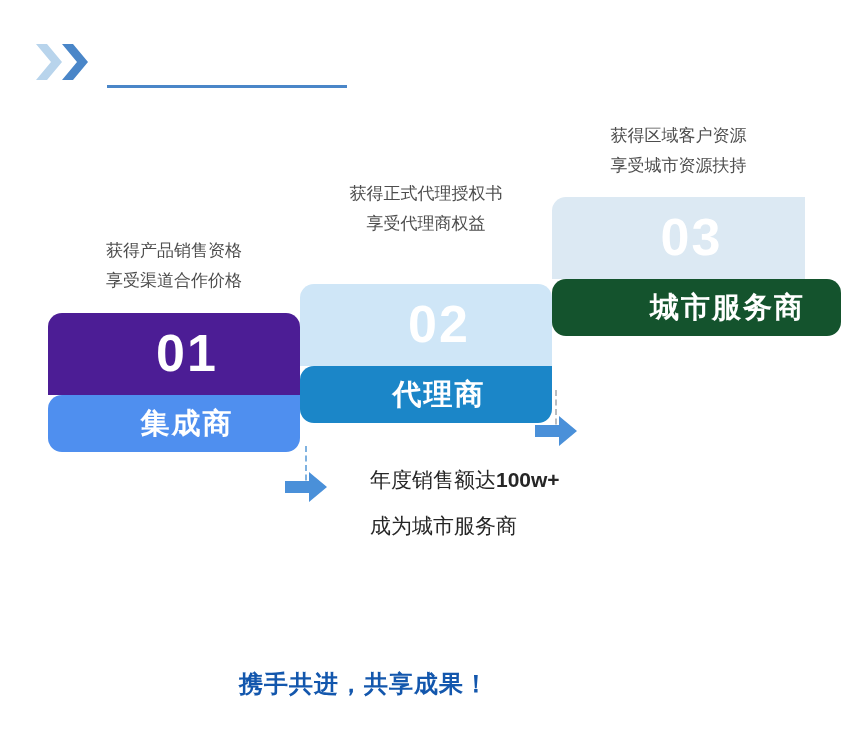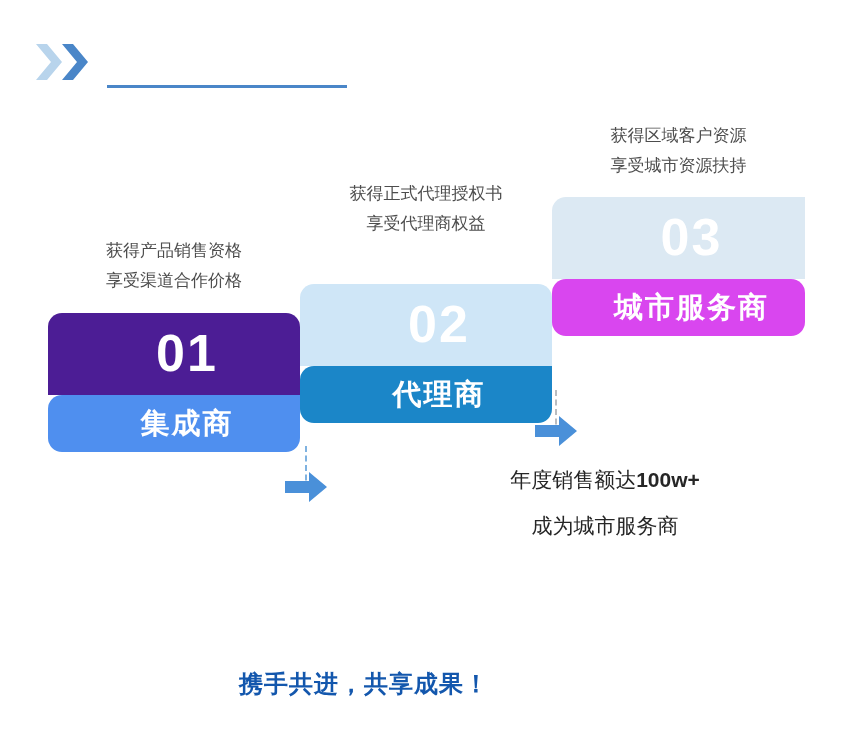--- a/index.html
+++ b/index.html
@@ -153,21 +153,20 @@
     height: 30px;
   }
   .conn-arrow svg { display: block; }
 
   #connector-1 { left: 285px; top: 446px; width: 44px; height: 70px; }
   #connector-2 { left: 535px; top: 390px; width: 44px; height: 70px; }
 
   
   .requirement {
     position: absolute;
-    text-align: center;
     font-size: 21px;
     line-height: 46px;
     color: #262626;
     white-space: nowrap;
   }
   .requirement b { font-weight: bold; }
   #requirement-1 { left: 80px;  top: 512px; width: 450px; }
   #requirement-2 { left: 370px; top: 457px; width: 470px; }
 
   
@@ -230,21 +229,21 @@
     </div>
   </div>
 
   <div class="step" id="step-3">
     <div class="step-caption" style="top:0px;">获得区域客户资源</div>
     <div class="step-caption" style="top:30px;">享受城市资源扶持</div>
     <div class="card">
       <div class="card-top" style="background:#dce9f3;border-radius:14px 0 0 0;">
         <div class="card-num">03</div>
       </div>
-      <div class="card-band band-right-round" style="background:#d946ef;">
+      <div class="card-band band-right-round" style="background:#14532d;padding-left:36px;">
         <span class="card-label">城市服务商</span>
       </div>
     </div>
   </div>
 
   <div class="connector" id="connector-1">
     <div class="conn-dash"></div>
     <div class="conn-arrow">
       <svg width="42" height="30" viewBox="0 0 42 30" xmlns="http://www.w3.org/2000/svg">
         <polygon points="0,9 24,9 24,0 42,15 24,30 24,21 0,21" fill="#4a90d9"></polygon>

